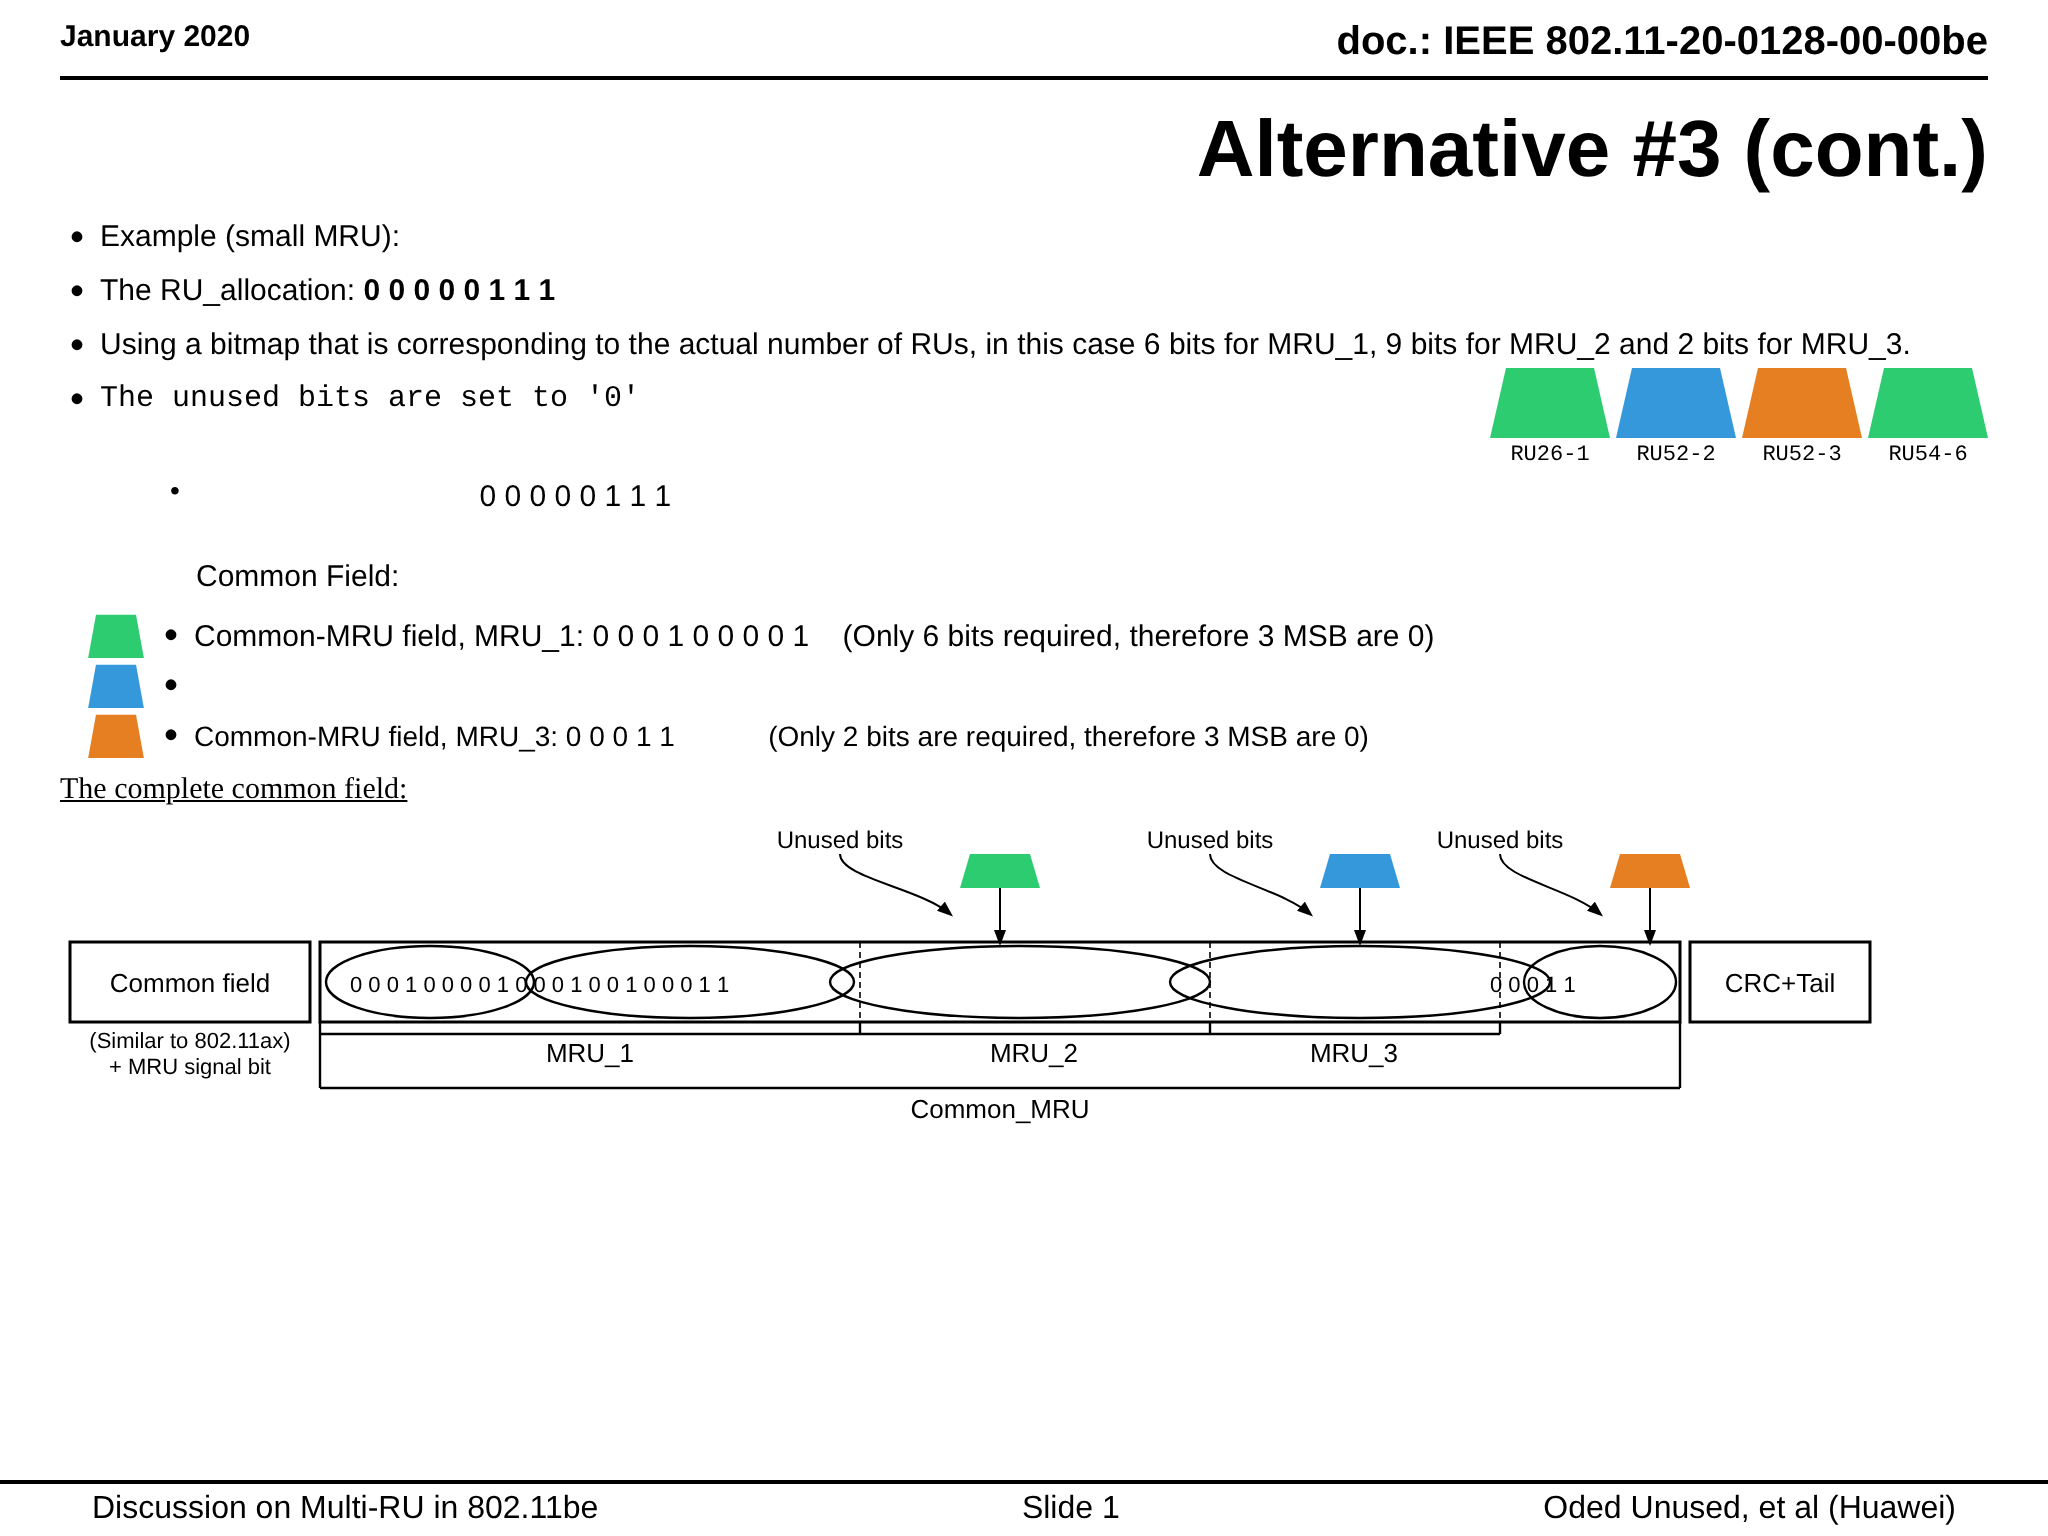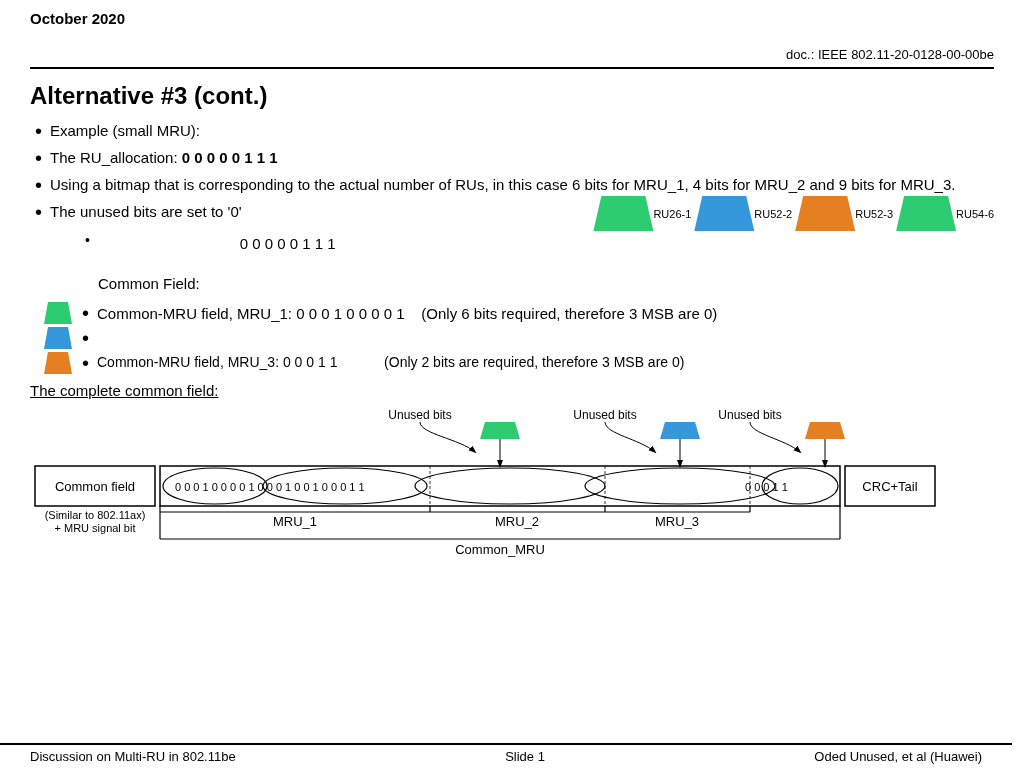--- a/index.html
+++ b/index.html
@@ -22,27 +22,26 @@
       justify-content: space-between;
       padding: 10px 0 5px 0;
       border-bottom: 2px solid black;
       margin-bottom: 5px;
     }
     .header-left {
       font-weight: bold;
       font-size: 15px;
     }
     .header-right {
-      font-weight: normal;
-      font-size: 13px;
-      margin-top: 37px;
+      font-weight: bold;
+      font-size: 20px;
     }
     .title {
-      text-align: left;
-      font-size: 24px;
+      text-align: right;
+      font-size: 40px;
       font-weight: bold;
       padding: 8px 0 10px 0;
     }
     .bullet-list {
       list-style: none;
       padding: 0;
       margin: 0;
     }
     .bullet-item {
       display: flex;
@@ -69,21 +68,21 @@
       font-size: 15px;
     }
     .inline-ru-boxes {
       display: flex;
       gap: 3px;
       margin-left: 20px;
       align-items: flex-end;
     }
     .ru-box {
       display: flex;
-      flex-direction: row;
+      flex-direction: column;
       align-items: center;
     }
     .ru-shape {
       width: 60px;
       height: 35px;
       clip-path: polygon(8px 0%, calc(100% - 8px) 0%, 100% 100%, 0% 100%);
     }
     .ru-label {
       font-size: 11px;
       margin-top: 2px;
@@ -103,45 +102,46 @@
     
     .diagram-section {
       position: relative;
       margin-top: 8px;
     }
     .complete-field-label {
       font-size: 15px;
       font-weight: normal;
       text-decoration: underline;
       margin-bottom: 5px;
+      font-family: Liberation Serif, serif;
     }
     
     .footer {
       position: absolute;
       bottom: 0;
       left: 0;
-      right: 12px;
+      right: 0;
       border-top: 2px solid black;
       display: flex;
       justify-content: space-between;
-      padding: 4px 30px;
-      font-size: 13px;
+      padding: 4px 46px;
+      font-size: 16px;
     }
     svg.diagram-svg {
       width: 100%;
       height: 185px;
     }
   </style>
 </head>
 <body>
 
 <div class="slide">
 
   <div class="header">
-    <span class="header-left">October 2020</span>
+    <span class="header-left">January 2020</span>
     <span class="header-right">doc.: IEEE 802.11-20-0128-00-00be</span>
   </div>
 
   <div class="title">Alternative #3 (cont.)</div>
 
   <ul class="bullet-list">
 
     <li class="bullet-item">
       <span class="bullet-dot">•</span>
       <span class="bullet-text">Example (small MRU):</span>
@@ -149,27 +149,27 @@
 
     <li class="bullet-item">
       <span class="bullet-dot">•</span>
       <span class="bullet-text">
         <span>The RU_allocation: </span><span class="bold">0 0 0 0 0 1 1 1</span>
       </span>
     </li>
 
     <li class="bullet-item">
       <span class="bullet-dot">•</span>
-      <span class="bullet-text">Using a bitmap that is corresponding to the actual number of RUs, in this case 6 bits for MRU_1, 4 bits for MRU_2 and 9 bits for MRU_3.</span>
+      <span class="bullet-text">Using a bitmap that is corresponding to the actual number of RUs, in this case 6 bits for MRU_1, 9 bits for MRU_2 and 2 bits for MRU_3.</span>
     </li>
 
     <li class="bullet-item" style="align-items:flex-start;">
       <span class="bullet-dot">•</span>
       <div style="flex:1;">
-        <div style="display:flex; align-items:flex-start; justify-content:space-between;">
+        <div style="display:flex; align-items:flex-start; justify-content:space-between;font-family:Liberation Mono, monospace;">
           <div style="display:flex; align-items:flex-start;">
             <span>The unused bits are set to '0'</span>
           </div>
 
           <div class="inline-ru-boxes" style="margin-top:-5px;">
             <div class="ru-box">
               <div class="ru-shape ru-green"></div>
               <span class="ru-label">RU26-1</span>
             </div>
             <div class="ru-box">

